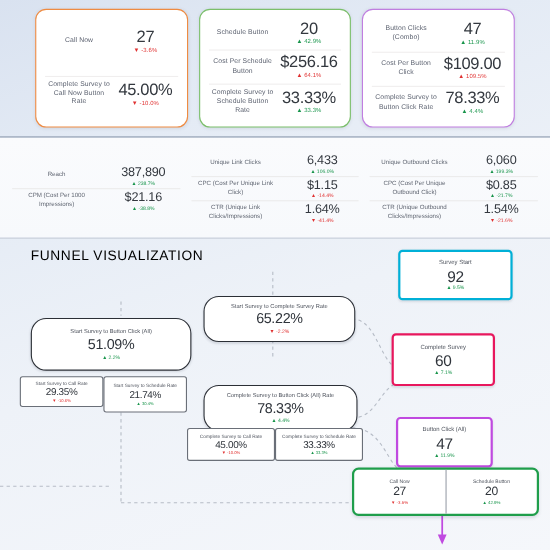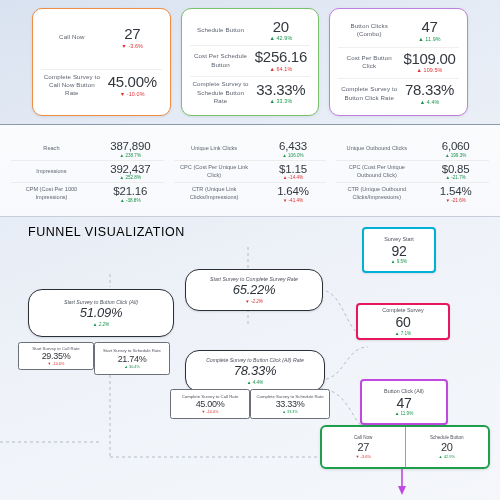--- a/index.html
+++ b/index.html
@@ -142,21 +142,20 @@
     box-shadow: 0 1px 2px rgba(50,60,80,.12);
   }
   .stage .node-label { font-size: 5.4px; }
   .stage .node-value { font-size: 14px; }
 
   
   .pill {
     border: 1.6px solid #2b2f36;
     border-radius: 14px;
     box-shadow: 0 1px 2px rgba(50,60,80,.14);
-    font-style: italic;
   }
   
   .sub {
     border: 1px solid #6a6f78;
     border-radius: 2.5px;
   }
   .sub .node-label { font-size: 4.3px; }
   .sub .node-value { font-size: 9px; }
   .sub .node-delta { font-size: 3.8px; }
 
@@ -253,27 +252,20 @@
 </div>
 
 <div class="metrics-section">
 
   <div class="metric-col">
     <div class="metric-item">
       <div class="metric-label">Reach</div>
       <div class="metric-valwrap">
         <div class="metric-value">387,890</div>
         <div class="metric-delta up"><span>▲</span> <span>238.7%</span></div>
-      </div>
-    </div>
-    <div class="metric-item">
-      <div class="metric-label">Impressions</div>
-      <div class="metric-valwrap">
-        <div class="metric-value">392,437</div>
-        <div class="metric-delta up"><span>▲</span> <span>252.8%</span></div>
       </div>
     </div>
     <div class="metric-item">
       <div class="metric-label">CPM (Cost Per 1000 Impressions)</div>
       <div class="metric-valwrap">
         <div class="metric-value">$21.16</div>
         <div class="metric-delta up"><span>▲</span> <span>-38.8%</span></div>
       </div>
     </div>
   </div>
@@ -347,27 +339,27 @@
 
     <path d="M248,30 L248,55" fill="none" stroke="#b6bcc6" stroke-width="1" stroke-dasharray="3,3"></path>
     <path d="M248,92 L248,110" fill="none" stroke="#b6bcc6" stroke-width="1" stroke-dasharray="3,3"></path>
     <path d="M110,57 L110,70" fill="none" stroke="#b6bcc6" stroke-width="1" stroke-dasharray="3,3"></path>
     <path d="M110,140 L110,240" fill="none" stroke="#b6bcc6" stroke-width="1" stroke-dasharray="3,3"></path>
     <path d="M110,240 L330,240" fill="none" stroke="#b6bcc6" stroke-width="1" stroke-dasharray="3,3"></path>
     <path d="M0,225 L100,225" fill="none" stroke="#b6bcc6" stroke-width="1" stroke-dasharray="3,3"></path>
     <path d="M248,163 L248,178" fill="none" stroke="#b6bcc6" stroke-width="1" stroke-dasharray="3,3"></path>
   </svg>
 
-  <div class="stage node" style="left:362px; top:10px; width:74px; height:46px; border-color:#00b0d7;">
+  <div class="stage node" style="left:362px; top:10px; width:104px; height:46px; border-color:#00b0d7;">
     <div class="node-label">Survey Start</div>
     <div class="node-value">92</div>
     <div class="node-delta up"><span>▲</span> <span>9.5%</span></div>
   </div>
 
-  <div class="stage node" style="left:356px; top:86px; width:94px; height:37px; border-color:#e8175d;">
+  <div class="stage node" style="left:356px; top:86px; width:94px; height:48px; border-color:#e8175d;">
     <div class="node-label">Complete Survey</div>
     <div class="node-value">60</div>
     <div class="node-delta up"><span>▲</span> <span>7.1%</span></div>
   </div>
 
   <div class="stage node" style="left:360px; top:162px; width:88px; height:46px; border-color:#c04ae0;">
     <div class="node-label">Button Click (All)</div>
     <div class="node-value">47</div>
     <div class="node-delta up"><span>▲</span> <span>11.9%</span></div>
   </div>

